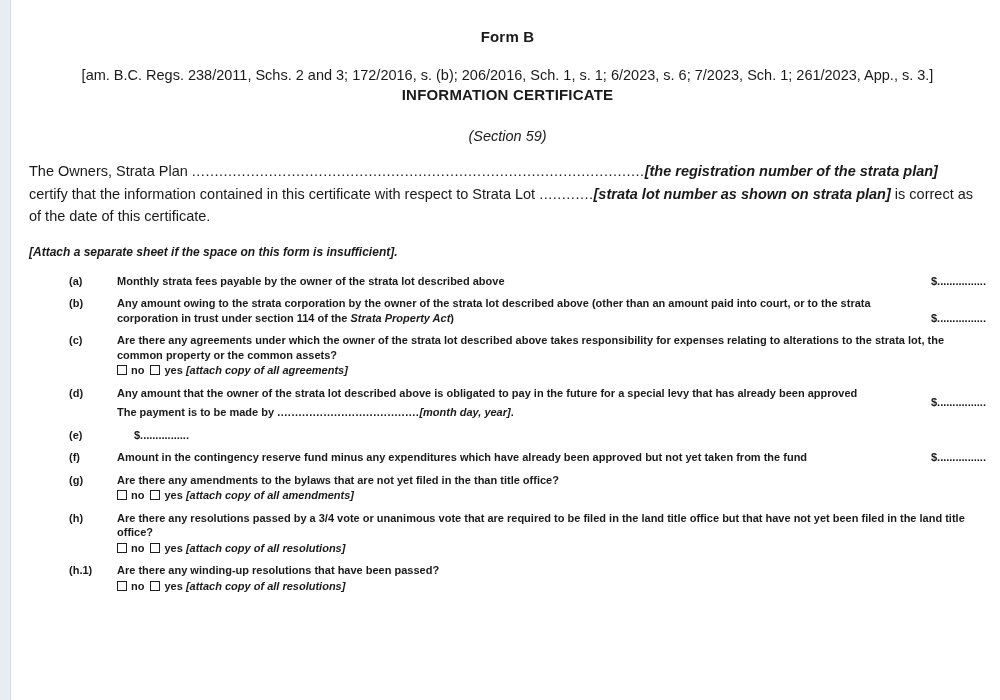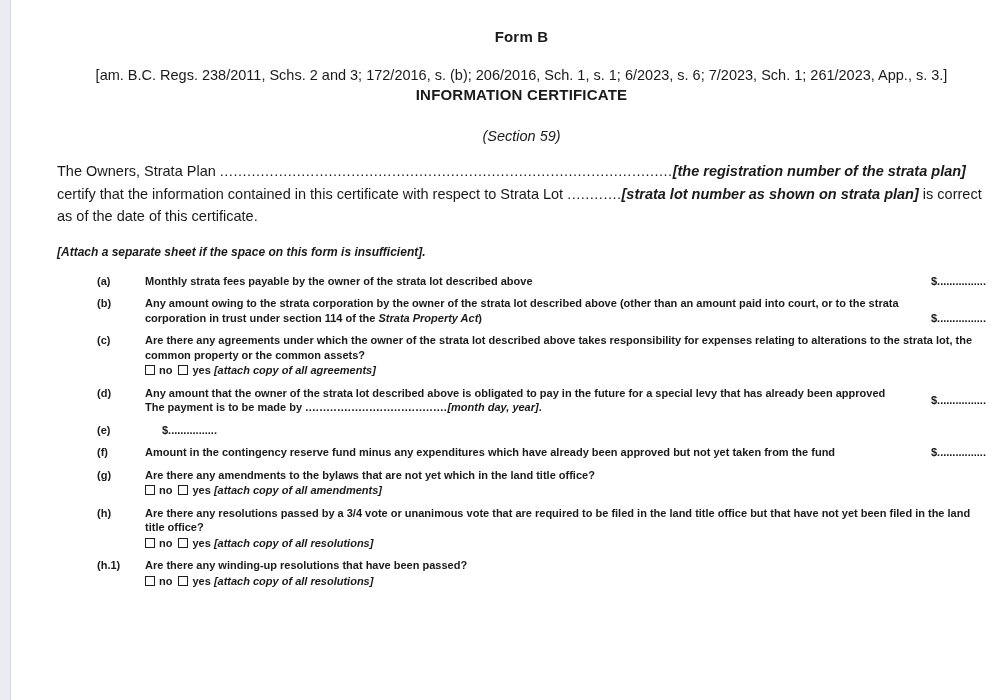--- a/index.html
+++ b/index.html
@@ -12,21 +12,21 @@
     position: relative;
   }
   .page-edge {
     position: absolute; left: 0; top: 0;
     width: 10px; height: 700px;
     background: #e9edf2;
     border-right: 1px solid #d6dbe1;
   }
   .content {
     position: absolute; left: 11px; top: 0; right: 0; bottom: 0;
-    padding: 28px 14px 0 46px;
+    padding: 28px 14px 0 18px;
     box-sizing: border-box;
   }
   .center { text-align: center; }
   .form-title { font-weight: bold; font-size: 15px; letter-spacing: .2px; }
   .amendment { font-size: 14.5px; line-height: 22px; margin-top: 19px; }
   .cert-title { font-weight: bold; font-size: 15px; letter-spacing: .2px; }
   .section-ref { font-style: italic; font-size: 14.5px; margin-top: 25px; }
   .intro { font-size: 14.5px; line-height: 22.5px; margin-top: 16px; }
   .intro .line1 { white-space: nowrap; }
   .hint { font-style: italic; font-weight: 600; text-align: center; }
@@ -42,21 +42,21 @@
   .ibody { flex: 1 1 auto; padding-right: 6px; }
   .iamount { flex: none; width: 72px; text-align: right; align-self: flex-end; white-space: nowrap; }
   .cbline { margin-top: 1px; }
   .cb {
     display: inline-block; width: 8px; height: 8px;
     border: 1.3px solid #1f1f1f; background: #fff;
     margin-right: 4px; vertical-align: -1px;
   }
   .cb.second { margin-left: 6px; }
   .ital { font-style: italic; }
-  .followup { }
+  .followup { margin-top: 5px; }
 </style>
 </head>
 <body>
 
 <div class="page-edge"></div>
 
 <div class="content">
 
   <div class="center form-title">Form B</div>
 
@@ -111,21 +111,21 @@
 
     <div class="item">
       <div class="ilabel">(f)</div>
       <div class="ibody">Amount in the contingency reserve fund minus any expenditures which have already been approved but not yet taken from the fund</div>
       <div class="iamount">$................</div>
     </div>
 
     <div class="item">
       <div class="ilabel">(g)</div>
       <div class="ibody">
-        <div>Are there any amendments to the bylaws that are not yet which in the land title office?</div>
+        <div>Are there any amendments to the bylaws that are not yet filed in the than title office?</div>
         <div class="cbline"><span class="cb"></span><span>no</span><span class="cb second"></span><span>yes</span> <span class="ital">[attach copy of all amendments]</span></div>
       </div>
     </div>
 
     <div class="item">
       <div class="ilabel">(h)</div>
       <div class="ibody">
         <div>Are there any resolutions passed by a 3/4 vote or unanimous vote that are required to be filed in the land title office but that have not yet been filed in the land title office?</div>
         <div class="cbline"><span class="cb"></span><span>no</span><span class="cb second"></span><span>yes</span> <span class="ital">[attach copy of all resolutions]</span></div>
       </div>

